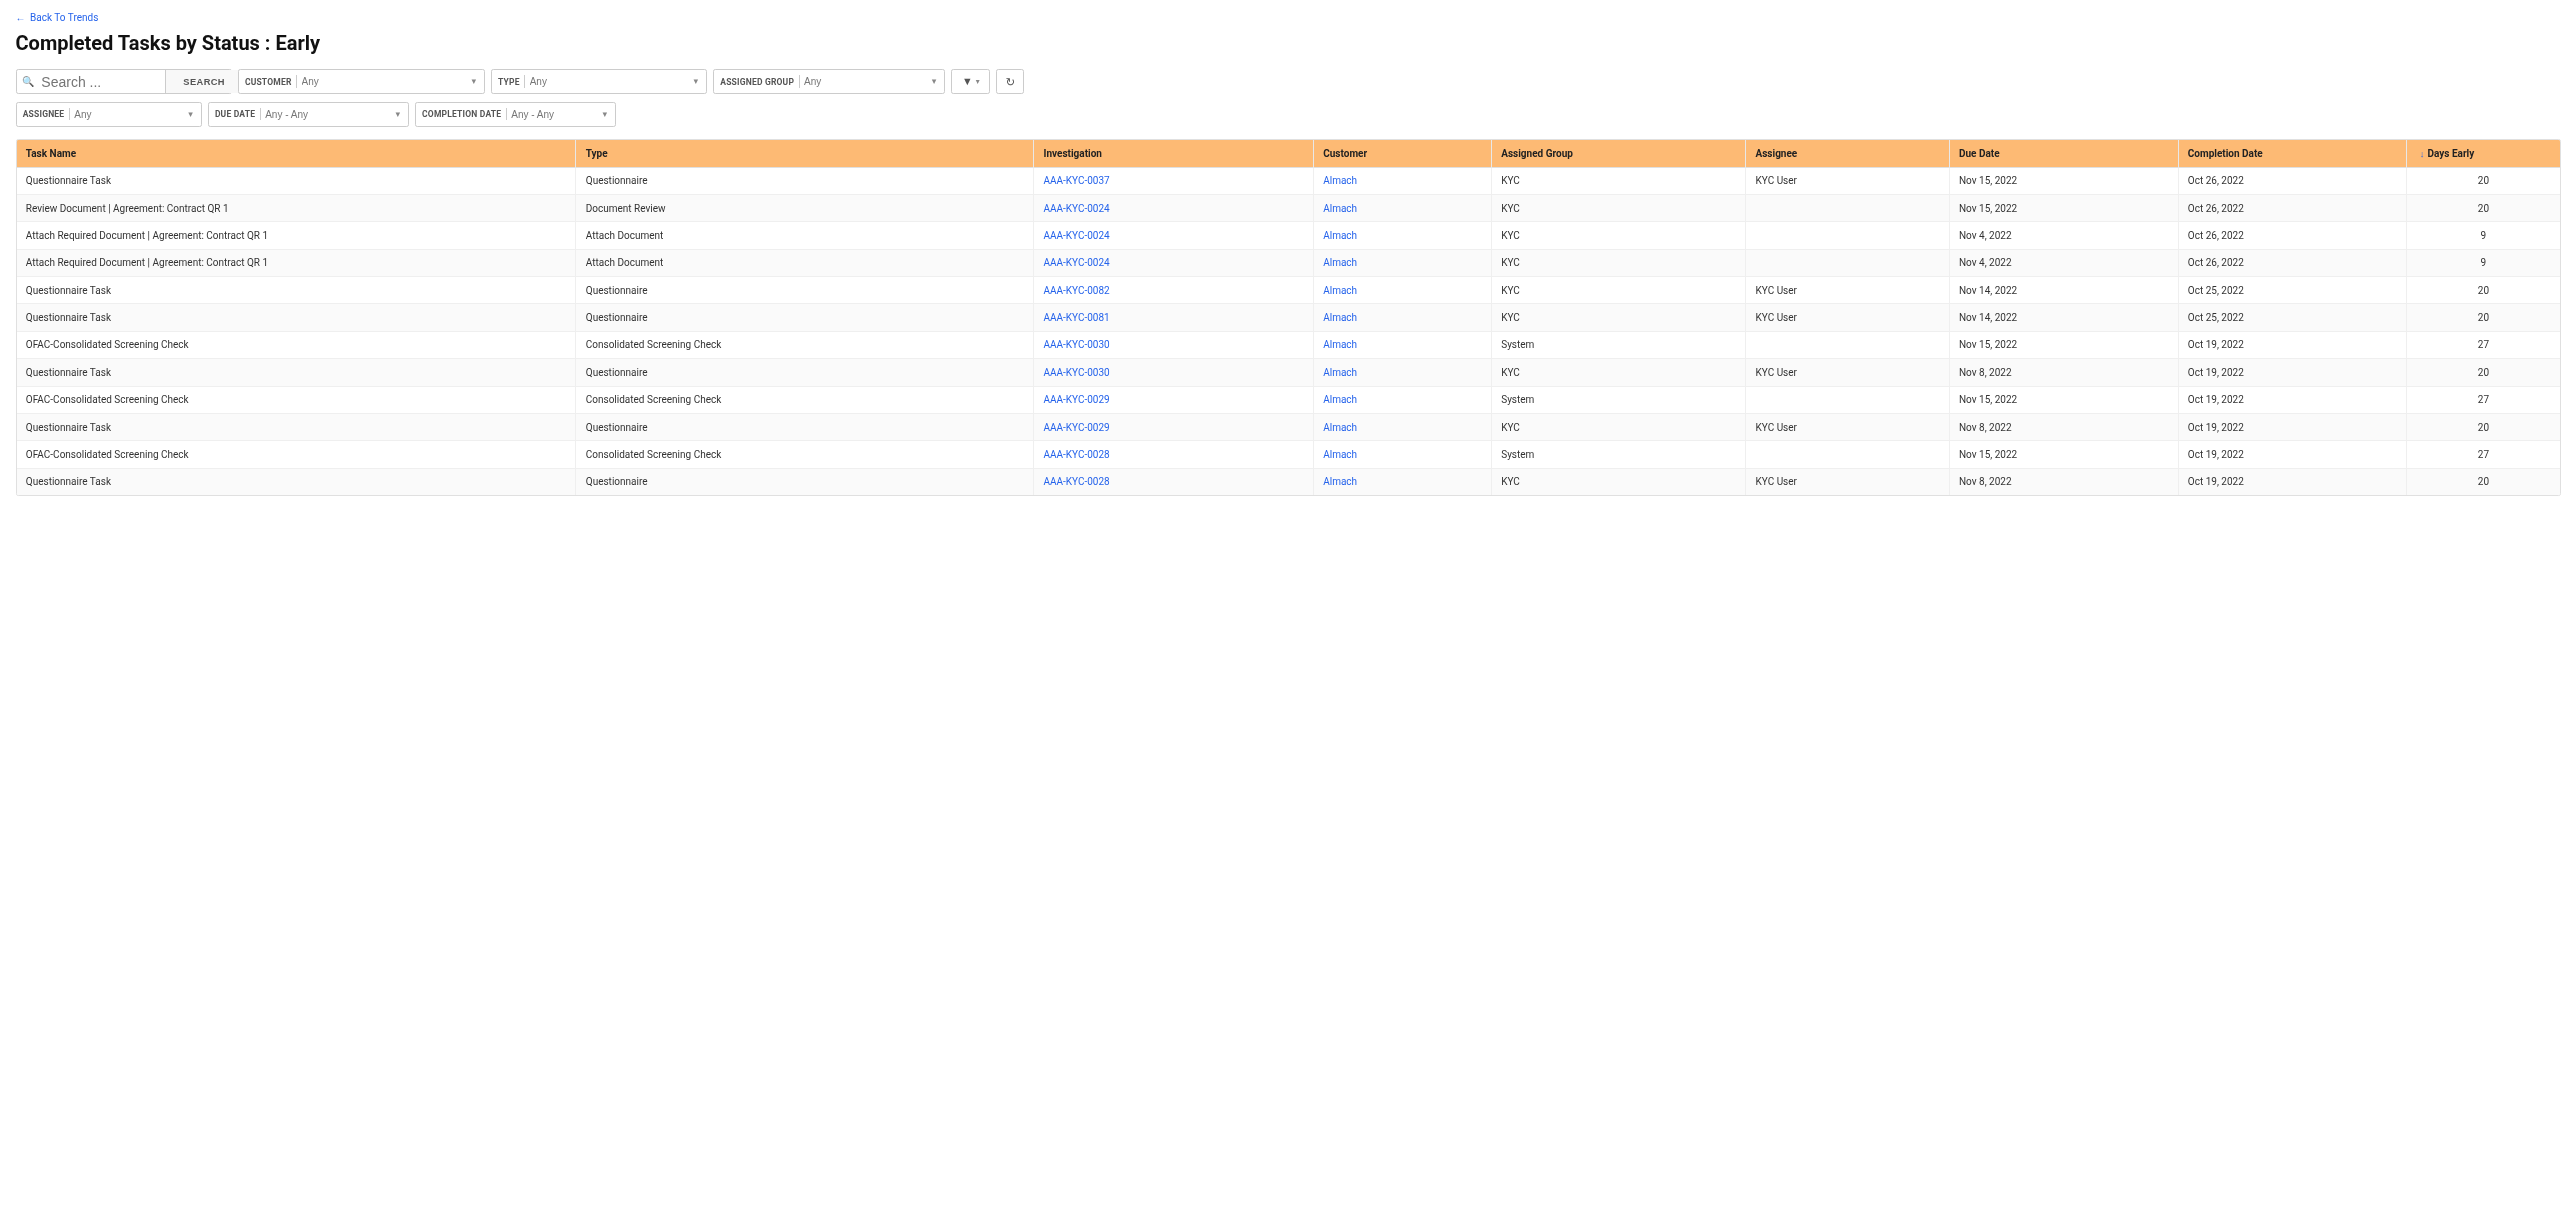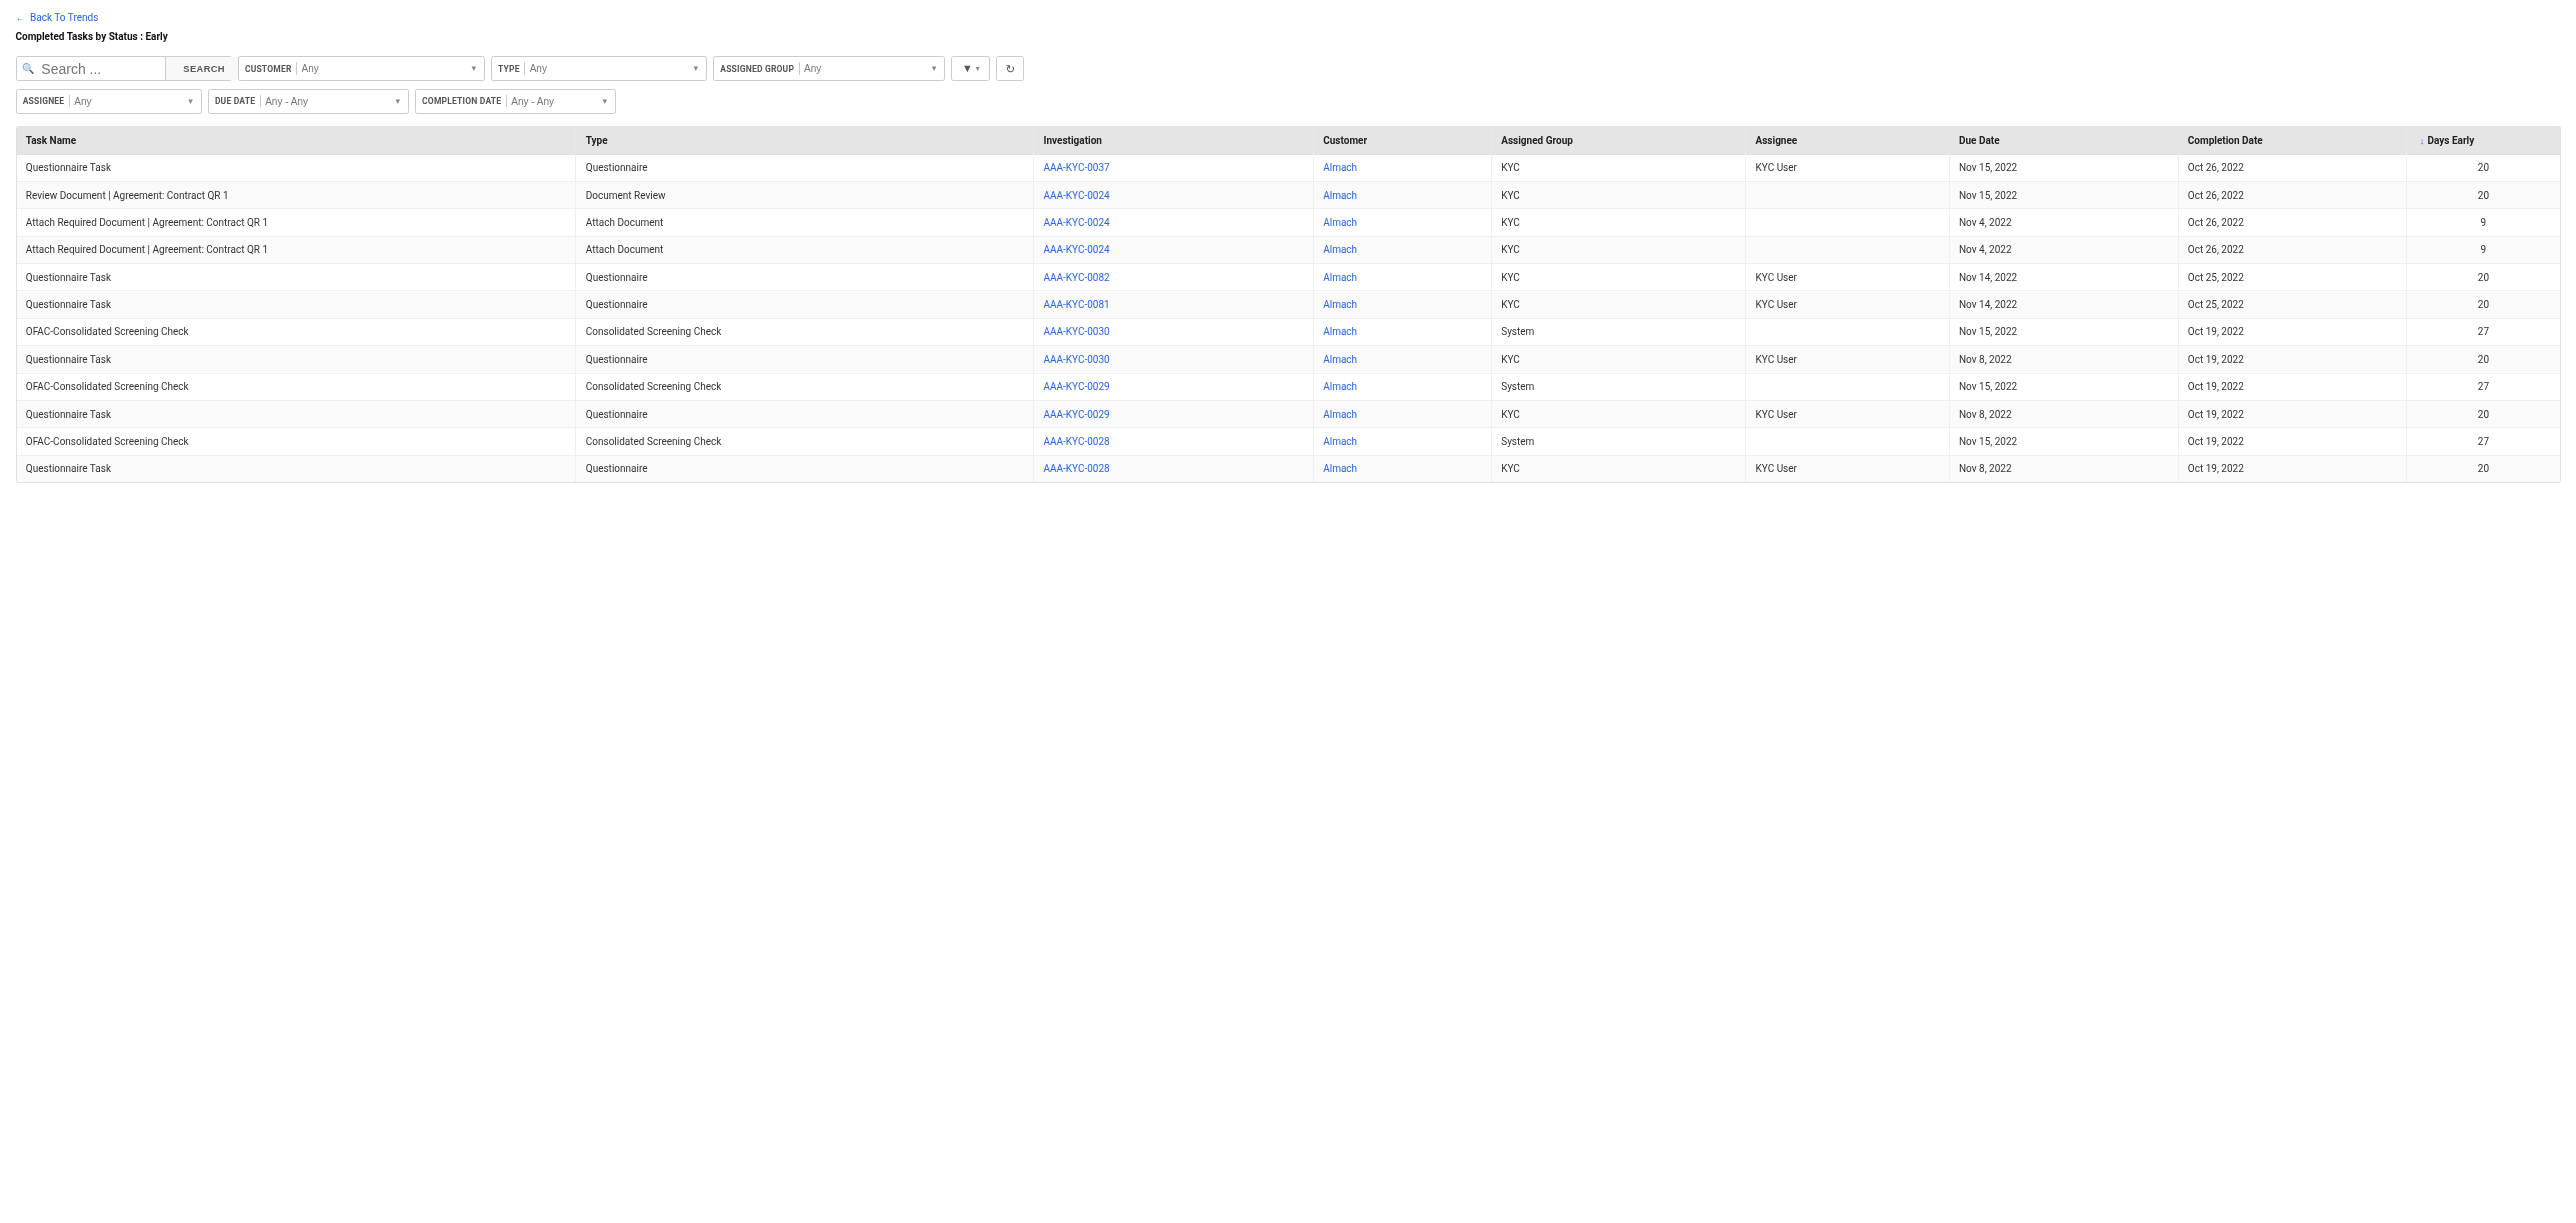--- a/index.html
+++ b/index.html
@@ -21,21 +21,21 @@
       font-size: 10px;
       text-decoration: none;
       margin-bottom: 7.7px;
       cursor: pointer;
     }
     .back-link::before {
       content: '←';
       margin-right: 4.6px;
     }
     .page-title {
-      font-size: 10px;
+      font-size: 20px;
       font-weight: 700;
       color: #111;
       margin-bottom: 14px;
     }
     .filters-row {
       display: flex;
       align-items: center;
       gap: 6.2px;
       margin-bottom: 7.7px;
       flex-wrap: wrap;
@@ -145,21 +145,21 @@
     .table-container {
       border: 0.8px solid #e0e0e0;
       border-radius: 2.3px;
       overflow: hidden;
     }
     table {
       width: 100%;
       border-collapse: collapse;
     }
     thead tr {
-      background: #e5e5e5;
+      background: #fdba74;
       border-bottom: 1.5px solid #e0e0e0;
     }
     th {
       padding: 7.7px 9.3px;
       text-align: left;
       font-size: 10px;
       font-weight: 700;
       color: #222;
       white-space: nowrap;
       border-right: 0.8px solid #e8e8e8;

